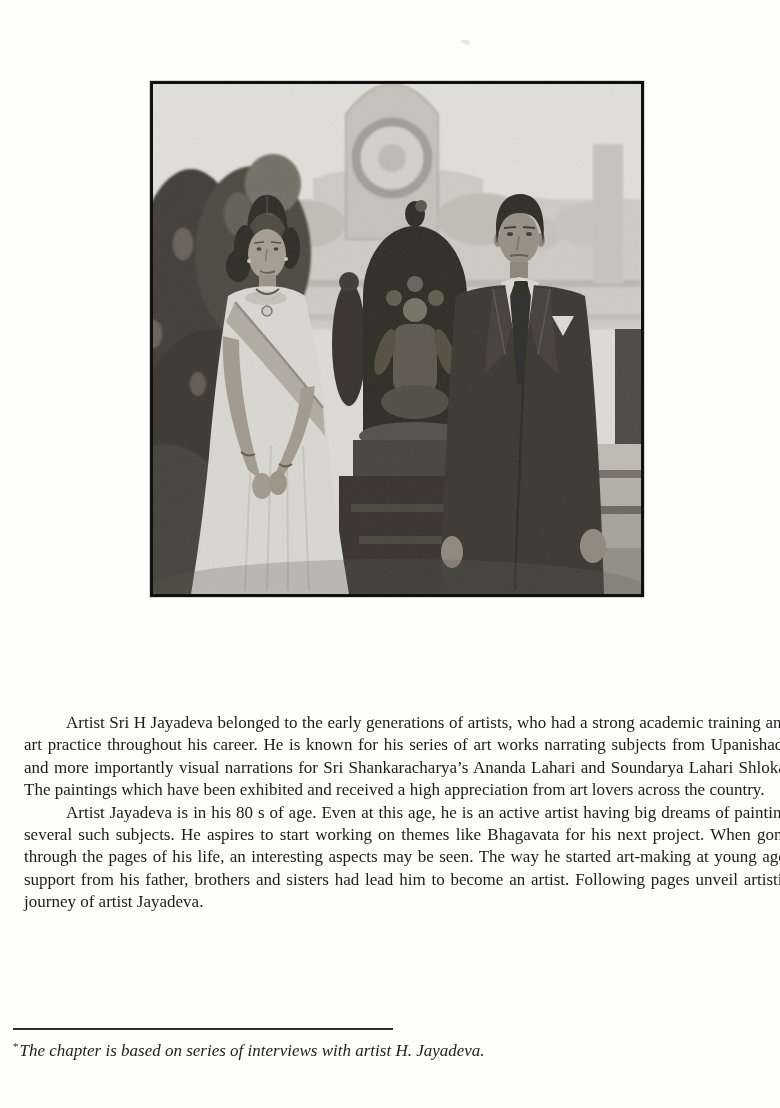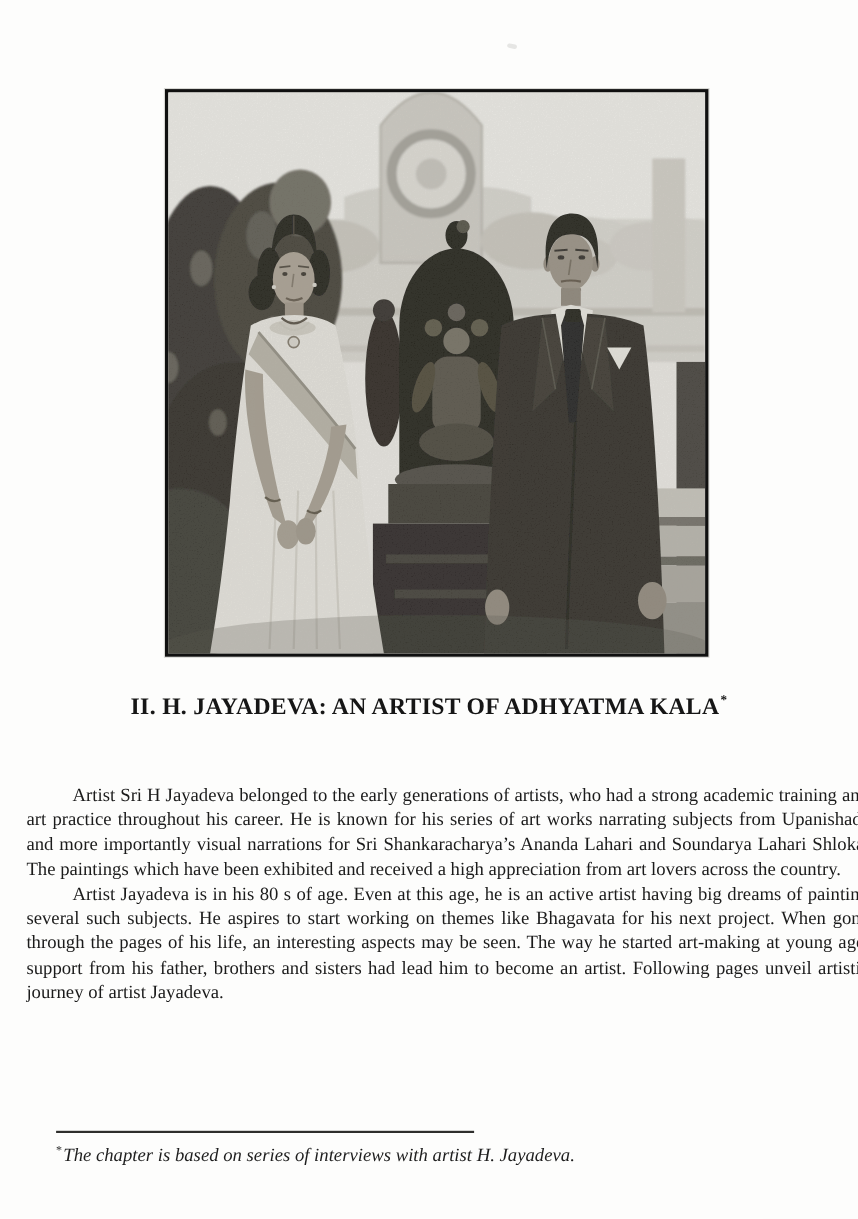--- a/index.html
+++ b/index.html
@@ -67,21 +67,20 @@
   }
   .body-text p {
     margin: 0;
     text-indent: 42px;
   }
   .footnote-area {
     position: absolute;
     left: 13px;
     top: 1028px;
     width: 620px;
-    margin-left: 38px;
   }
   .footnote-rule {
     width: 380px;
     border: none;
     border-top: 2.5px solid #2e2e2c;
     margin: 0 0 5px 0;
   }
   .footnote {
     margin: 0;
     font-style: italic;
@@ -253,21 +252,20 @@
           <ellipse cx="299" cy="468" rx="11" ry="16" fill="#8d8578"></ellipse>
         </g>
 
         <ellipse cx="244" cy="505" rx="250" ry="30" fill="#4a4840" opacity="0.25"></ellipse>
       </g>
 
       <rect x="0" y="0" width="488" height="510" filter="url(#grain)" opacity="0.22"></rect>
     </svg>
   </figure>
 
-  <h1 class="chapter-title"><span>II. H. JAYADEVA: AN ARTIST OF ADHYATMA KALA</span><sup>*</sup></h1>
 
   <div class="body-text">
     <p>Artist Sri H Jayadeva belonged to the early generations of artists, who had a strong academic training and art practice throughout his career. He is known for his series of art works narrating subjects from Upanishads and more importantly visual narrations for Sri Shankaracharya’s Ananda Lahari and Soundarya Lahari Shloka. The paintings which have been exhibited and received a high appreciation from art lovers across the country.</p>
     <p>Artist Jayadeva is in his 80 s of age. Even at this age, he is an active artist having big dreams of painting several such subjects. He aspires to start working on themes like Bhagavata for his next project. When gone through the pages of his life, an interesting aspects may be seen. The way he started art-making at young age, support from his father, brothers and sisters had lead him to become an artist. Following pages unveil artistic journey of artist Jayadeva.</p>
   </div>
 
   <div class="footnote-area">
     <hr class="footnote-rule">
     <p class="footnote"><sup>*</sup><span>The chapter is based on series of interviews with artist H. Jayadeva.</span></p>
   </div>

